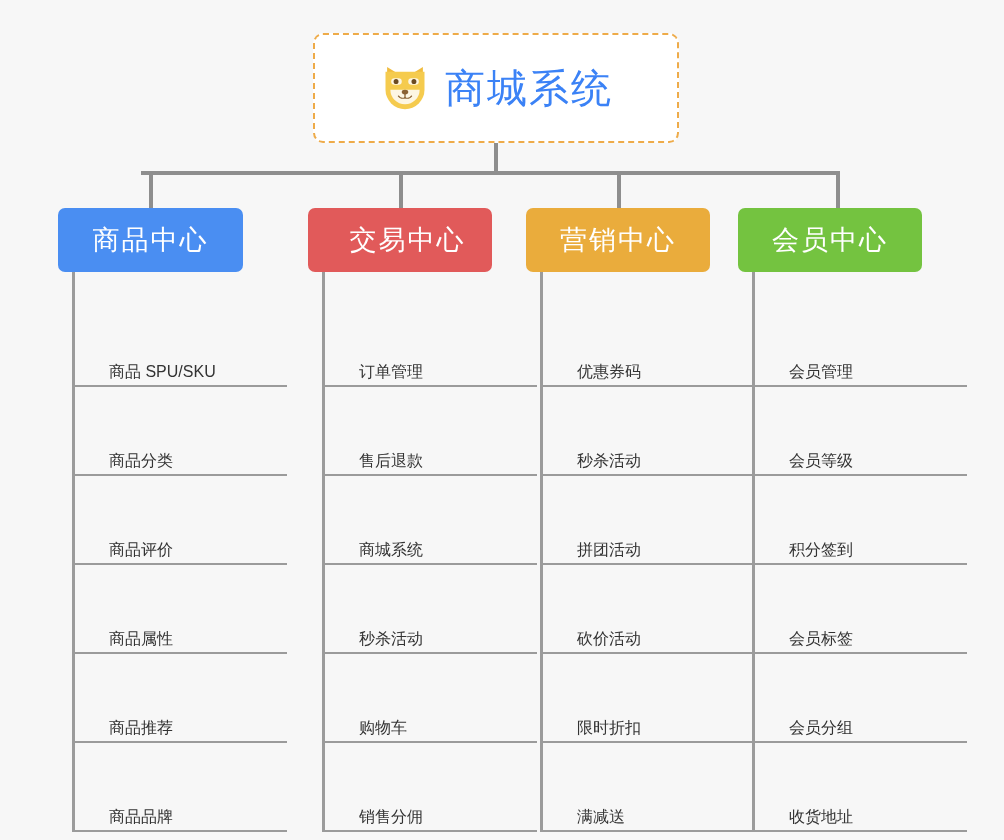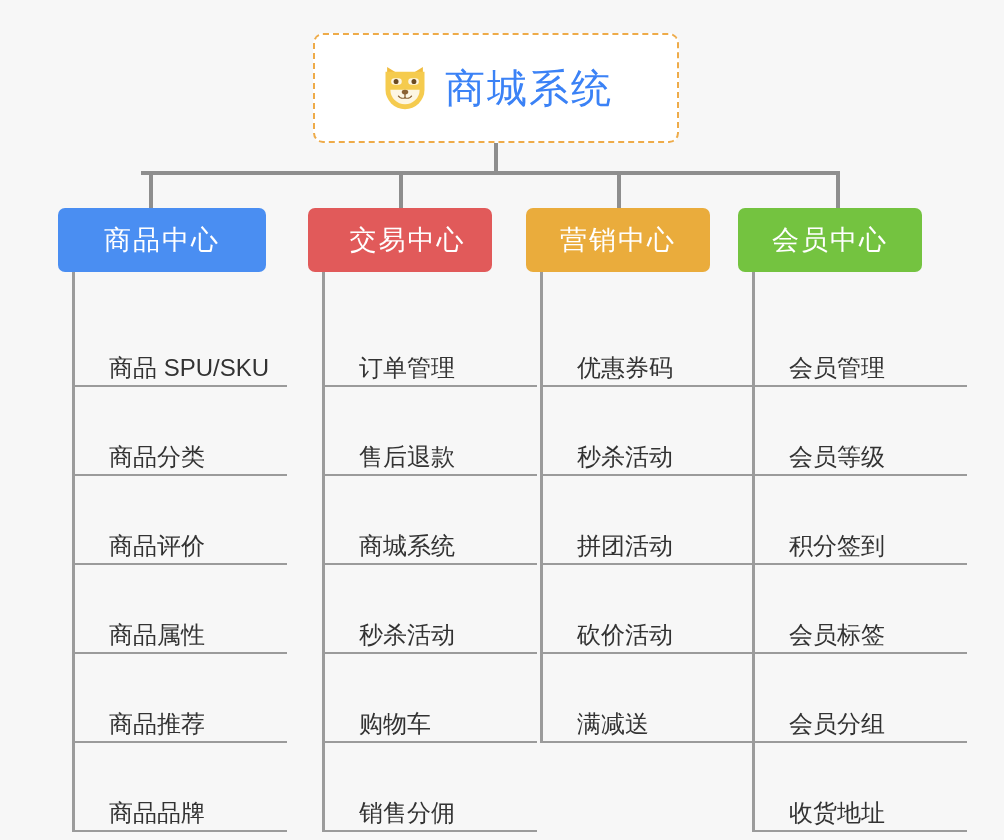--- a/index.html
+++ b/index.html
@@ -84,21 +84,21 @@
   .branch {
     position: absolute;
     top: 208px;
   }
   .branch-1 { left: 58px;  }
   .branch-2 { left: 308px; }
   .branch-3 { left: 526px; font-family: Liberation Serif, serif; }
   .branch-4 { left: 738px; }
 
   .branch-header {
-    width: 208px;
+    width: 185px;
     height: 64px;
     box-sizing: border-box;
     border-radius: 7px;
     display: flex;
     align-items: center;
     justify-content: center;
     color: #ffffff;
     font-size: 27px;
     letter-spacing: 2px;
     white-space: nowrap;
@@ -120,21 +120,21 @@
     height: 89px;
     box-sizing: border-box;
     display: flex;
     align-items: flex-end;
     border-bottom: 2px solid #9b9b9b;
     width: 212px;
     padding-left: 34px;
     padding-bottom: 4px;
   }
   .leaf-label {
-    font-size: 24px;
+    font-size: 16px;
     line-height: 1.1;
     color: #333333;
     white-space: nowrap;
   }
 </style>
 </head>
 <body style="background: rgb(247, 247, 247);">
 
 <div id="mindmap">
 
@@ -233,20 +233,23 @@
       <div class="leaf">
           <span class="leaf-label">秒杀活动</span>
         </div>
       <div class="leaf">
           <span class="leaf-label">拼团活动</span>
         </div>
       <div class="leaf">
           <span class="leaf-label">砍价活动</span>
         </div>
       <div class="leaf">
+          <span class="leaf-label">限时折扣</span>
+        </div>
+      <div class="leaf">
           <span class="leaf-label">满减送</span>
         </div>
     </div>
   </div>
 
   <div class="branch branch-4">
     <div class="branch-header" style="background-color: rgb(116, 195, 64);">
       <span>会员中心</span>
     </div>
     <div class="branch-body">

